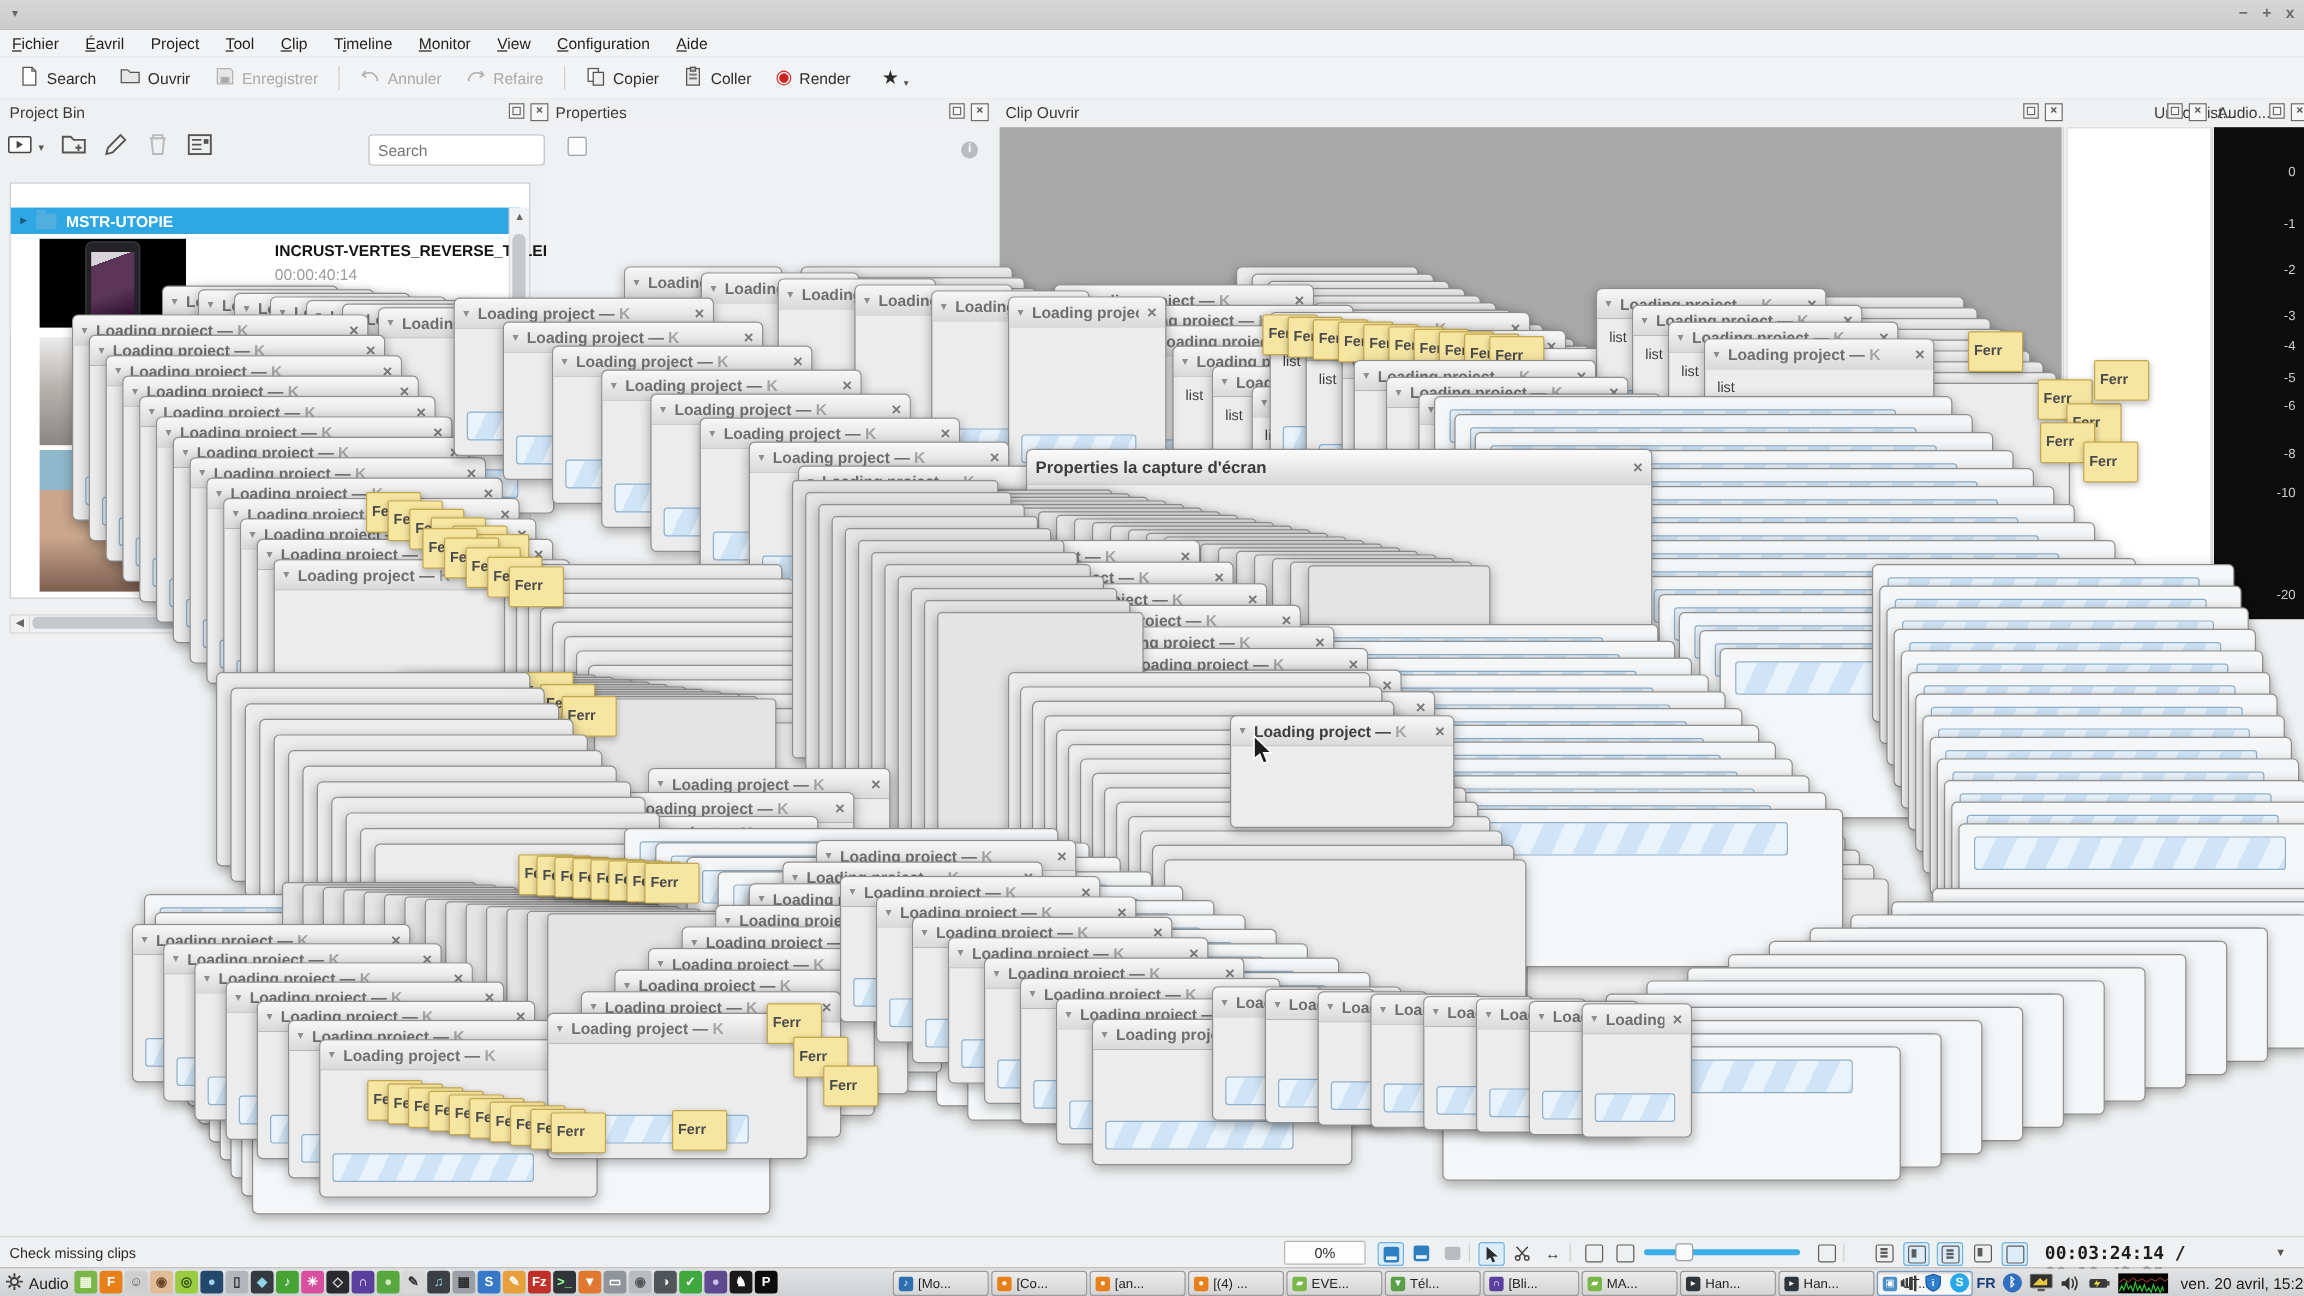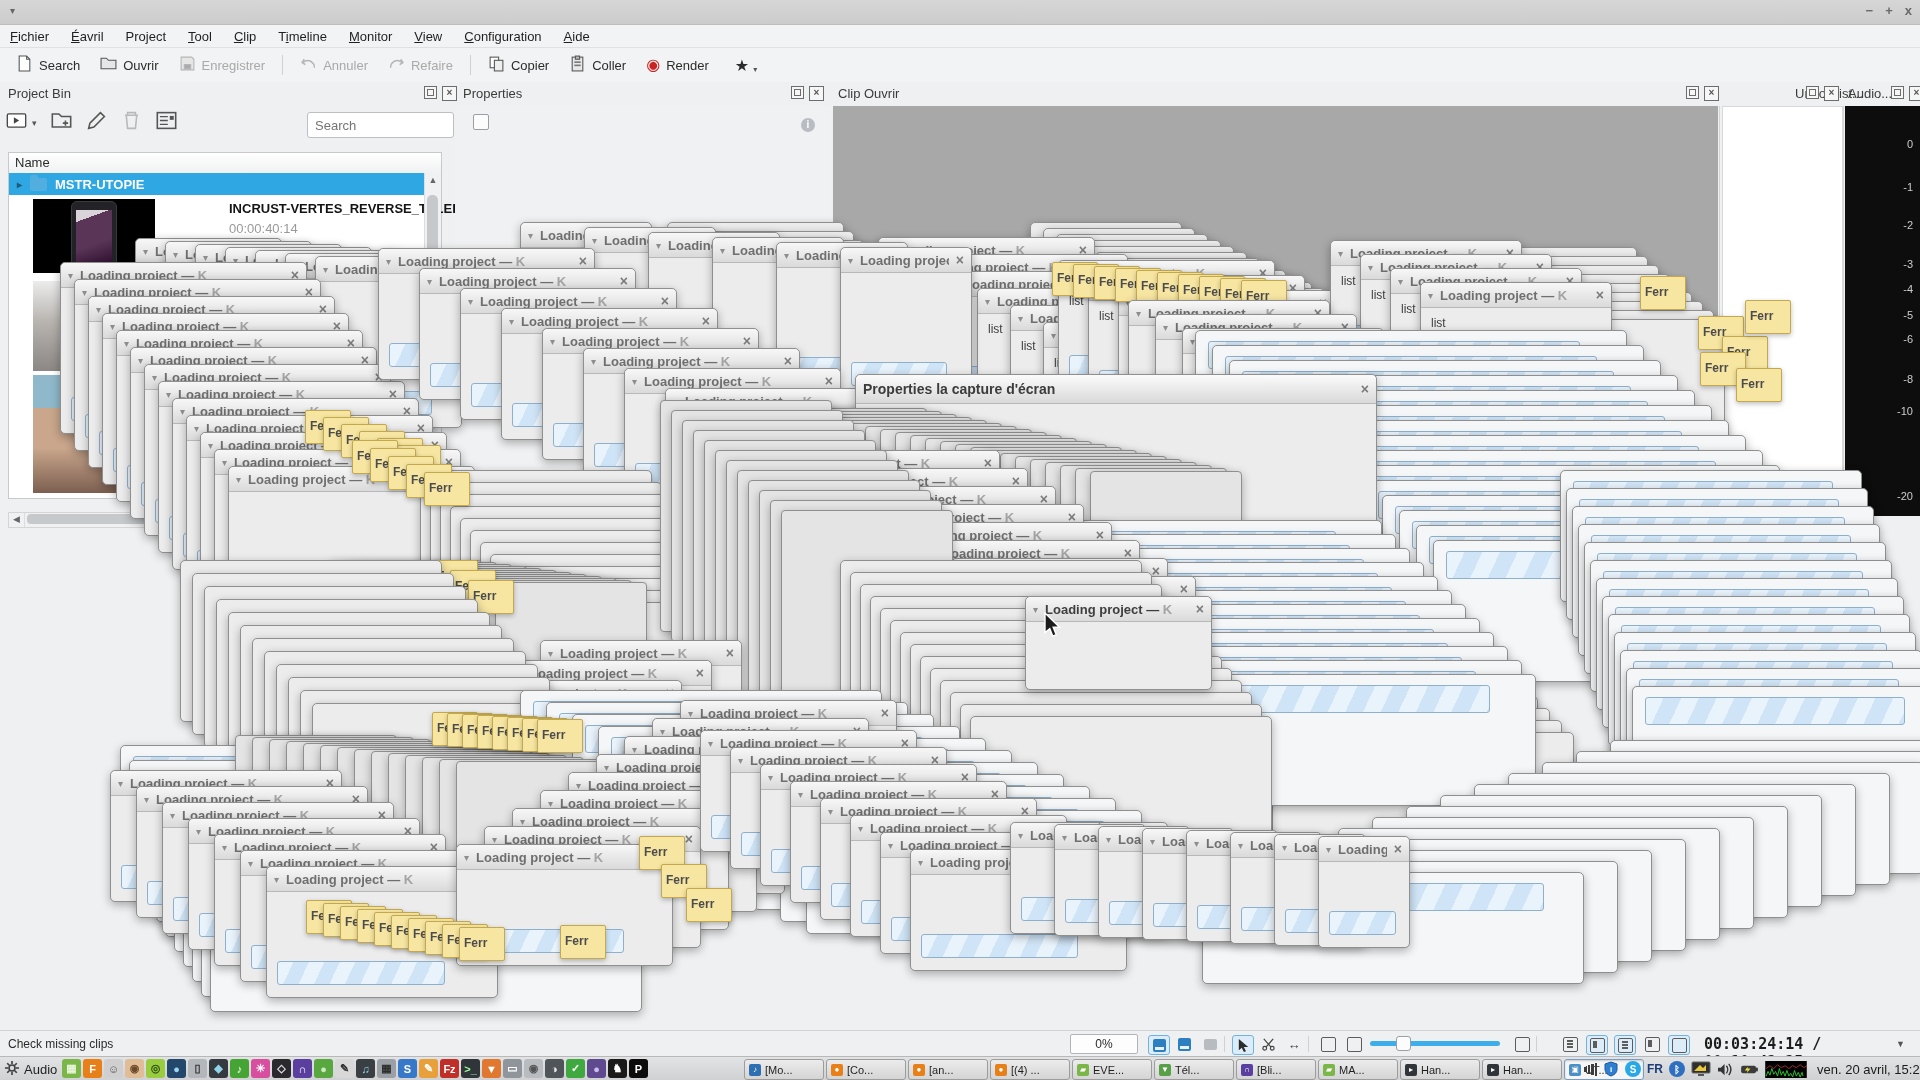--- a/index.html
+++ b/index.html
@@ -265,21 +265,20 @@
               <path d="M3 4h10M5 4V2h6v2M4 4l1 10h6l1-10" fill="none" stroke="#555" stroke-width="1.2"></path>
             </svg></span>
           <span><svg viewBox="0 0 16 16" width="21" height="21">
               <rect x="1" y="2" width="14" height="12" fill="none" stroke="#555" stroke-width="1.2"></rect>
               <path d="M3 5h6M3 8h6M3 11h6" stroke="#555"></path>
               <rect x="10.5" y="4.5" width="3" height="3" fill="#555"></rect>
             </svg></span>
         </div>
       <input id="binsearch" placeholder="Search" style="">
       <div id="binlist">
-        <div id="binhdr">Name</div>
         <div class="rowfolder">
           <span class="tri">▸</span>
           <span class="foldico"></span>
           <span>MSTR-UTOPIE</span>
         </div>
         <div class="rowclip">
           <div class="thumb1">
               <div class="phone">
                 <div class="scr"></div>
               </div>

